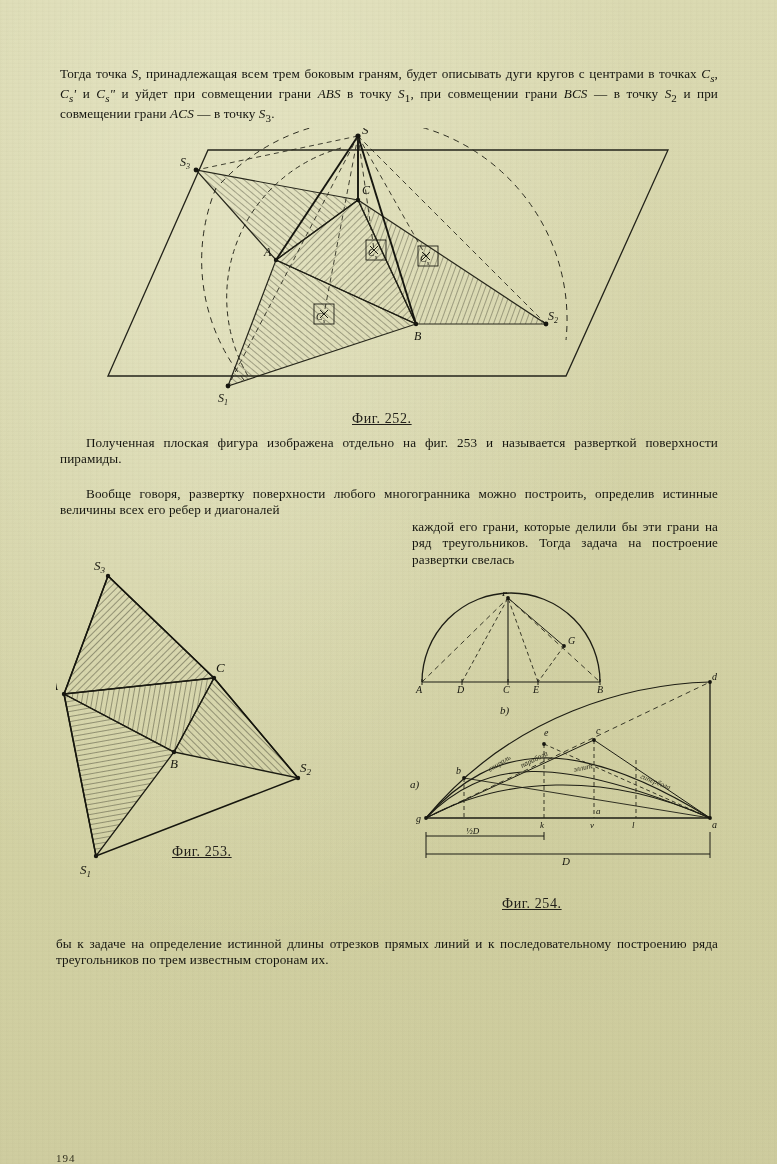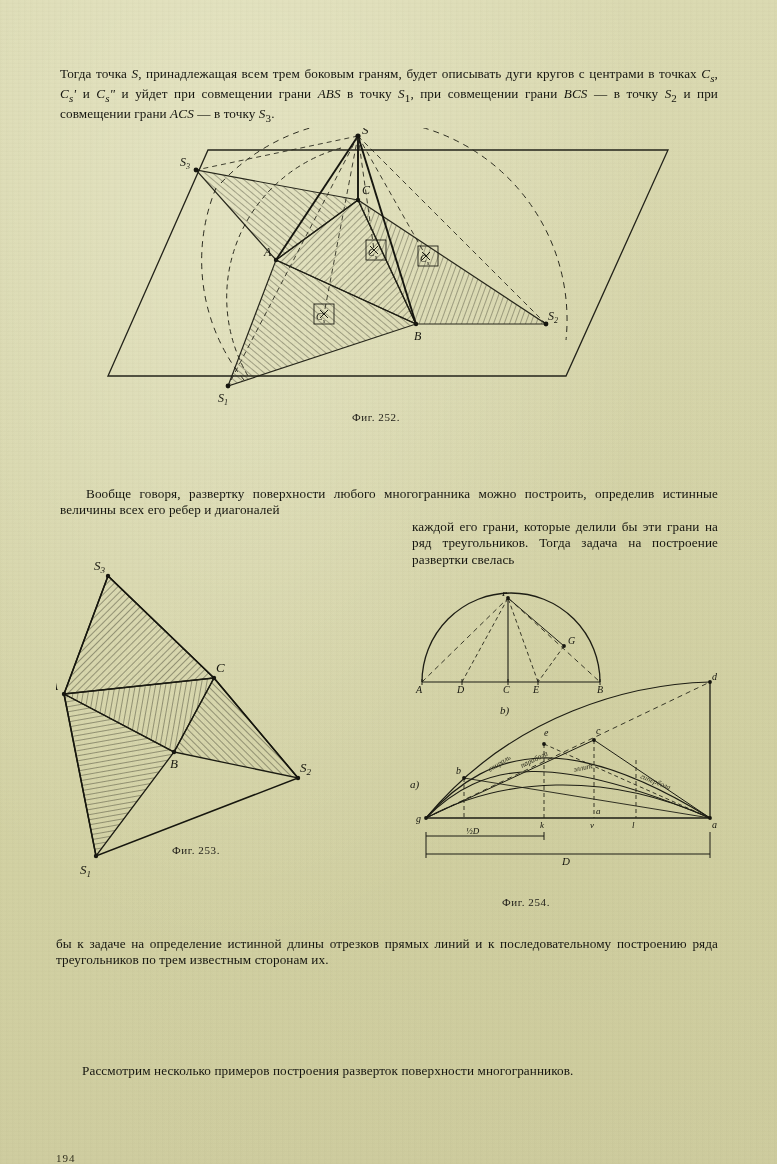--- a/index.html
+++ b/index.html
@@ -34,23 +34,24 @@
     line-height:16.4px;
     text-align:justify;
     letter-spacing:0.1px;
     color:#15150f;
   }
   .para i{font-style:italic;}
   .indent{text-indent:26px;}
 
   .figcap{
     position:absolute;
-    font-size:11px;
+    font-size:14px;
     letter-spacing:0.6px;
     color:#22201a;
+    text-decoration:underline;
   }
 
   .pagenum{
     position:absolute;
     left:56px;top:1117px;
     font-size:11px;
     color:#33311f;
     letter-spacing:1px;
     margin-top:35px;
   }
@@ -141,20 +142,23 @@
       <text class="lbl" x="318" y="212" font-size="12" fill="#16160f">B</text>
       <text class="lbl" x="266" y="66" font-size="12" fill="#16160f">C</text>
       <text class="lbl" x="272" y="128" font-size="10" fill="#16160f">C<tspan font-size="7" dy="3">s</tspan></text>
       <text class="lbl" x="324" y="134" font-size="10" fill="#16160f">C<tspan font-size="7" dy="3">s</tspan></text>
       <text class="lbl" x="220" y="192" font-size="10" fill="#16160f">C<tspan font-size="7" dy="3">s</tspan></text>
     </svg>
   </div>
 
   <div class="figcap" style="left:352px;top:411px;">Фиг. 252.</div>
 
+  <div class="para indent" style="left:60px;top:435px;width:658px;">
+    Полученная плоская фигура изображена отдельно на фиг. 253 и называется разверткой поверхности пирамиды.
+  </div>
 
   <div class="para indent" style="left:60px;top:486px;width:658px;">
     Вообще говоря, развертку поверхности любого многогранника можно построить, определив истинные величины всех его ребер и диагоналей
   </div>
   <div class="para" style="left:412px;top:519px;width:306px;">
     каждой его грани, которые делили бы эти грани на ряд треугольников. Тогда задача на построение развертки свелась
   </div>
 
   <div class="fig" style="left:56px;top:556px;">
     <svg width="320" height="340" viewBox="0 0 320 340">
@@ -309,19 +313,16 @@
     </svg>
   </div>
 
   <div class="figcap" style="left:502px;top:896px;">Фиг. 254.</div>
 
   <div class="para" style="left:56px;top:936px;width:662px;">
     бы к задаче на определение истинной длины отрезков прямых линий и к последовательному построению ряда треугольников по трем известным сторонам их.
   </div>
 
 
-  <div class="para indent" style="left:56px;top:1063px;width:662px;">
-    Рассмотрим несколько примеров построения разверток поверхности многогранников.
-  </div>
 
   <div class="pagenum">194</div>
 
 </div>
 
 </body></html>

